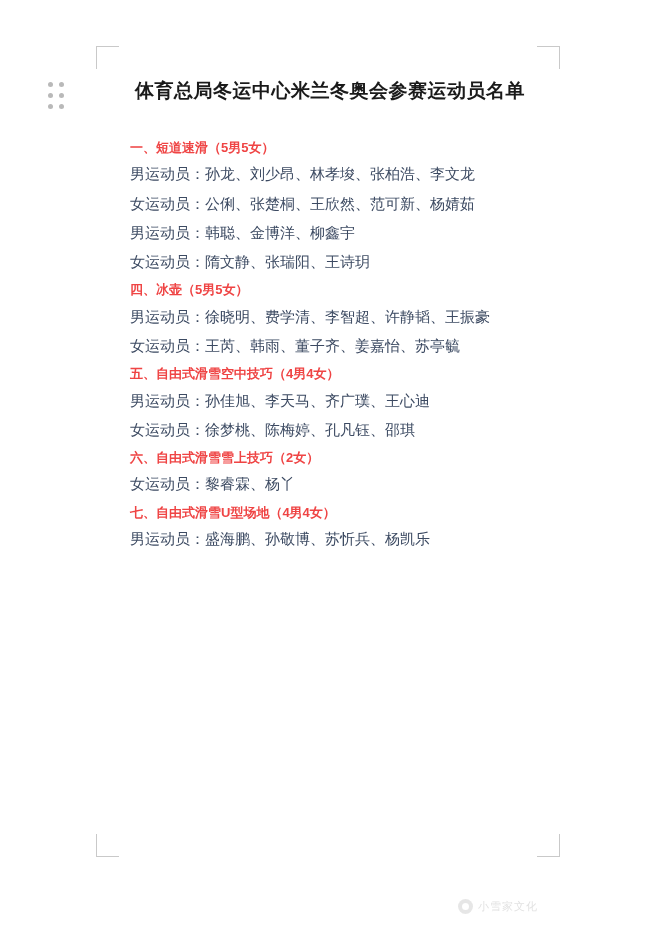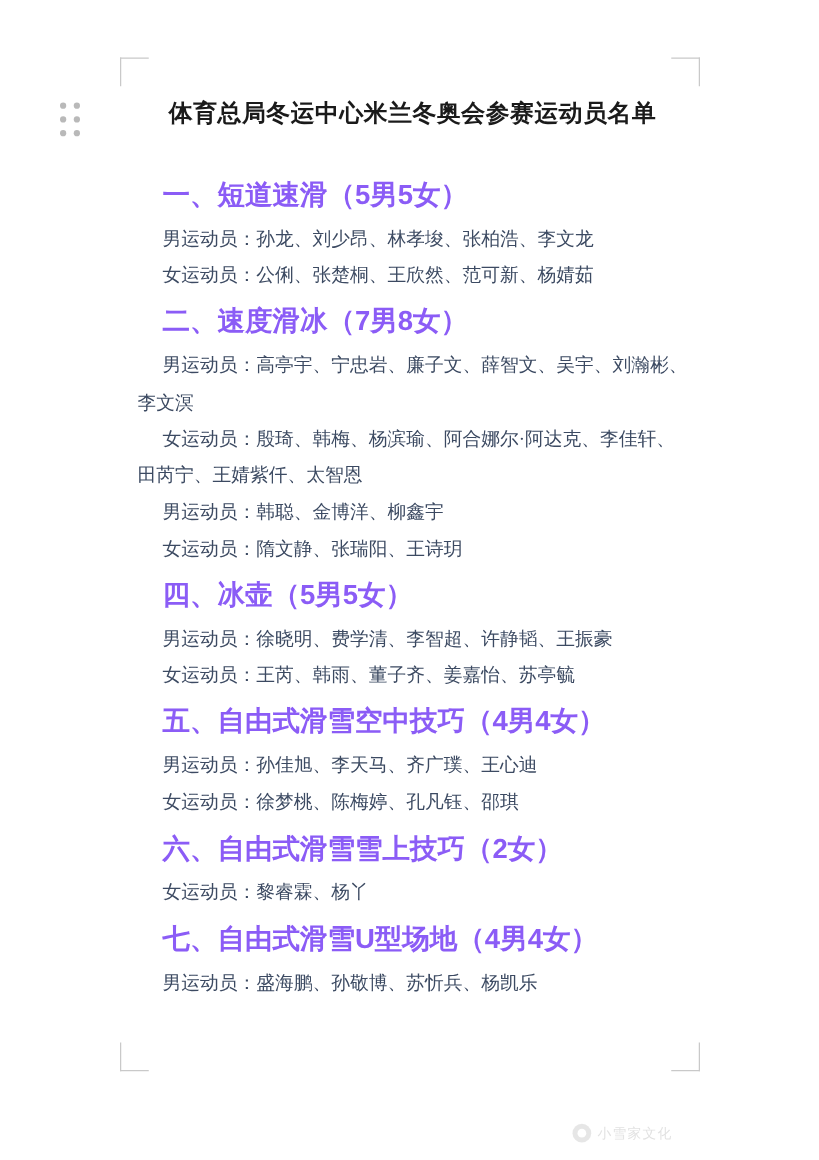--- a/index.html
+++ b/index.html
@@ -73,23 +73,23 @@
     left: 110px;
     top: 135px;
     width: 440px;
   }
 
   .section {
     margin-bottom: 0;
   }
 
   .sec-head {
-    font-size: 22px;
+    font-size: 13px;
     font-weight: bold;
-    color: #8b5cf6;
+    color: #ef4444;
     line-height: 1.95;
     text-indent: 20px;
     font-family: "Liberation Sans", "DejaVu Sans", sans-serif;
     white-space: nowrap;
   }
 
   .row {
     font-size: 15px;
     color: #3c4a62;
     line-height: 1.95;
@@ -161,29 +161,20 @@
     <div class="section">
       <div class="sec-head">一、短道速滑（5男5女）</div>
       <div class="row">
         <span class="lbl">男运动员：</span><span class="names">孙龙、刘少昂、林孝埈、张柏浩、李文龙</span>
       </div>
       <div class="row">
         <span class="lbl">女运动员：</span><span class="names">公俐、张楚桐、王欣然、范可新、杨婧茹</span>
       </div>
     </div>
 
-    <div class="section">
-      <div class="sec-head">二、速度滑冰（7男8女）</div>
-      <div class="row">
-        <span class="lbl">男运动员：</span><span class="names">高亭宇、宁忠岩、廉子文、薛智文、吴宇、刘瀚彬、李文溟</span>
-      </div>
-      <div class="row">
-        <span class="lbl">女运动员：</span><span class="names">殷琦、韩梅、杨滨瑜、阿合娜尔·阿达克、李佳轩、田芮宁、王婧紫仟、太智恩</span>
-      </div>
-    </div>
 
     <div class="section">
       <div class="row">
         <span class="lbl">男运动员：</span><span class="names">韩聪、金博洋、柳鑫宇</span>
       </div>
       <div class="row">
         <span class="lbl">女运动员：</span><span class="names">隋文静、张瑞阳、王诗玥</span>
       </div>
     </div>
 

